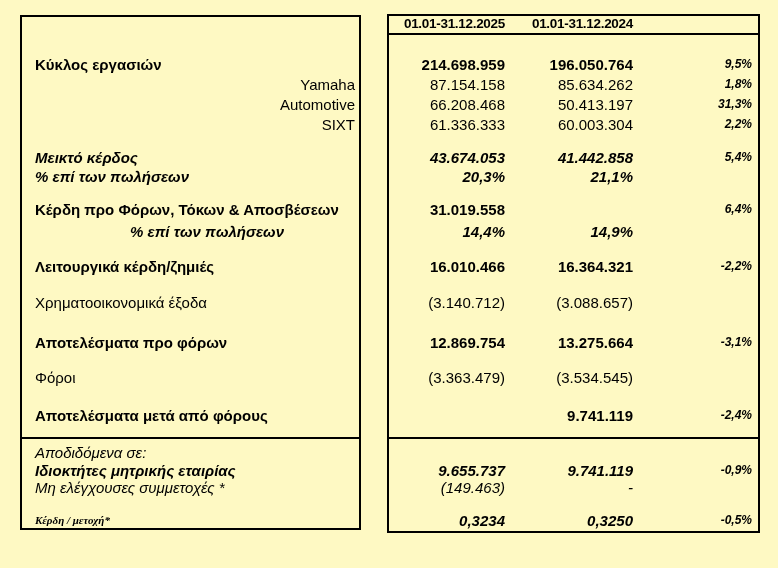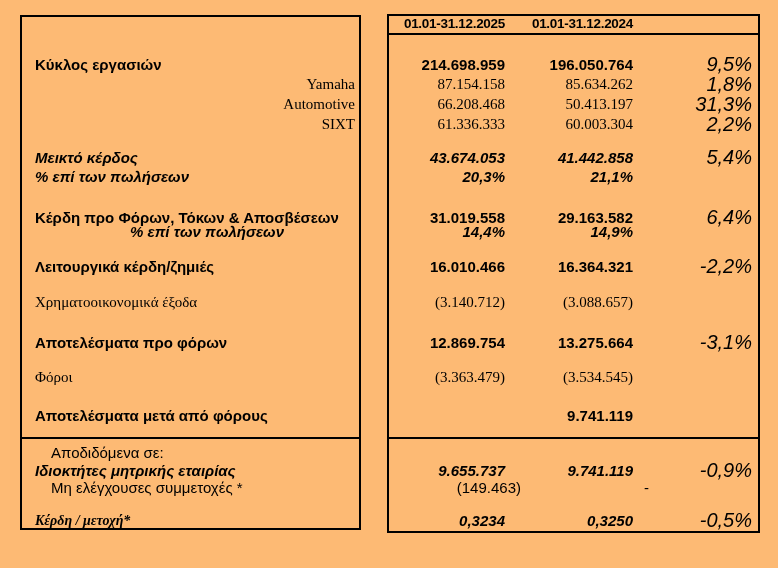--- a/index.html
+++ b/index.html
@@ -1,45 +1,45 @@
 <!DOCTYPE html>
 <html><head>
 <meta charset="utf-8">
 <style>
   html,body{margin:0;padding:0;background:#ffffff;}
   .canvas{
-    position:relative;width:778px;height:568px;background:#fdba74;
+    position:relative;width:778px;height:568px;background:#fef9c3;
     font-family:"Liberation Sans",sans-serif;color:#000;overflow:hidden;
   }
   .box{position:absolute;box-sizing:border-box;border:2px solid #000;background:transparent;}
   .left-box{left:20px;top:15px;width:341px;height:515px;}
   .right-box{left:387px;top:14px;width:373px;height:519px;}
   .header-line{position:absolute;left:389px;top:33px;width:369px;height:2px;background:#000;}
   .divider{position:absolute;height:2px;background:#000;}
   .divider-left{left:20px;top:437px;width:341px;}
   .divider-right{left:387px;top:437px;width:373px;}
   .period{
     position:absolute;top:16px;font-weight:700;font-size:13.5px;letter-spacing:-0.3px;
     text-align:right;white-space:nowrap;line-height:16px;
   }
   .p2025{left:390px;width:115px;}
   .p2024{left:518px;width:115px;}
   .row{position:absolute;left:0;width:672px;height:19px;font-size:15px;line-height:19px;}
   .cell{position:absolute;top:0;white-space:nowrap;}
   .lab{left:35px;width:320px;text-align:left;}
   .lab.align-right{text-align:right;}
   .lab.indent{left:130px;width:225px;text-align:left;}
-  .lab.serif-label{font-family:"Liberation Serif",serif;font-weight:700;font-style:italic;font-size:14px;}
+  .lab.serif-label{font-family:"Liberation Serif",serif;font-weight:700;font-style:italic;font-size:11px;}
   .v1{left:390px;width:115px;text-align:right;}
   .v2{left:518px;width:115px;text-align:right;}
-  .pct{left:640px;width:112px;text-align:right;font-weight:400;font-style:italic;font-size:20px;}
+  .pct{left:640px;width:112px;text-align:right;font-weight:700;font-style:italic;font-size:12px;}
   .bold{font-weight:700;}
-  .italic{margin-left:16px;}
+  .italic{font-style:italic;}
   .bold-italic{font-weight:700;font-style:italic;}
-  .regular{font-weight:400;font-family:Liberation Serif, serif;}
+  .regular{font-weight:400;}
 </style>
 </head>
 <body>
 
 <div class="canvas">
 
   <div class="box left-box"></div>
   <div class="box right-box"></div>
 
   <div class="header-line"></div>
@@ -79,24 +79,23 @@
         <span class="cell v1 bold-italic">43.674.053</span>
         <span class="cell v2 bold-italic">41.442.858</span>
         <span class="cell pct">5,4%</span>
       </div>
       <div class="row" style="top: 167px;">
         <span class="cell lab bold-italic">% επί των πωλήσεων</span>
         <span class="cell v1 bold-italic">20,3%</span>
         <span class="cell v2 bold-italic">21,1%</span>
         <span class="cell pct"></span>
       </div>
-      <div class="row" style="top: 208px;">
+      <div class="row" style="top: 200px;">
         <span class="cell lab bold">Κέρδη προ Φόρων, Τόκων &amp; Αποσβέσεων</span>
         <span class="cell v1 bold">31.019.558</span>
-        <span class="cell v2 bold">29.163.582</span>
         <span class="cell pct">6,4%</span>
       </div>
       <div class="row" style="top: 222px;">
         <span class="cell lab bold-italic indent">% επί των πωλήσεων</span>
         <span class="cell v1 bold-italic">14,4%</span>
         <span class="cell v2 bold-italic">14,9%</span>
         <span class="cell pct"></span>
       </div>
       <div class="row" style="top: 257px;">
         <span class="cell lab bold">Λειτουργικά κέρδη/ζημιές</span>
@@ -118,20 +117,21 @@
       </div>
       <div class="row" style="top: 368px;">
         <span class="cell lab regular">Φόροι</span>
         <span class="cell v1 regular">(3.363.479)</span>
         <span class="cell v2 regular">(3.534.545)</span>
         <span class="cell pct"></span>
       </div>
       <div class="row" style="top: 406px;">
         <span class="cell lab bold">Αποτελέσματα μετά από φόρους</span>
         <span class="cell v2 bold">9.741.119</span>
+        <span class="cell pct">-2,4%</span>
       </div>
       <div class="row" style="top: 443px;">
         <span class="cell lab italic">Αποδιδόμενα σε:</span>
         <span class="cell v1 italic"></span>
         <span class="cell v2 italic"></span>
         <span class="cell pct"></span>
       </div>
       <div class="row" style="top: 461px;">
         <span class="cell lab bold-italic">Ιδιοκτήτες μητρικής εταιρίας</span>
         <span class="cell v1 bold-italic">9.655.737</span>

